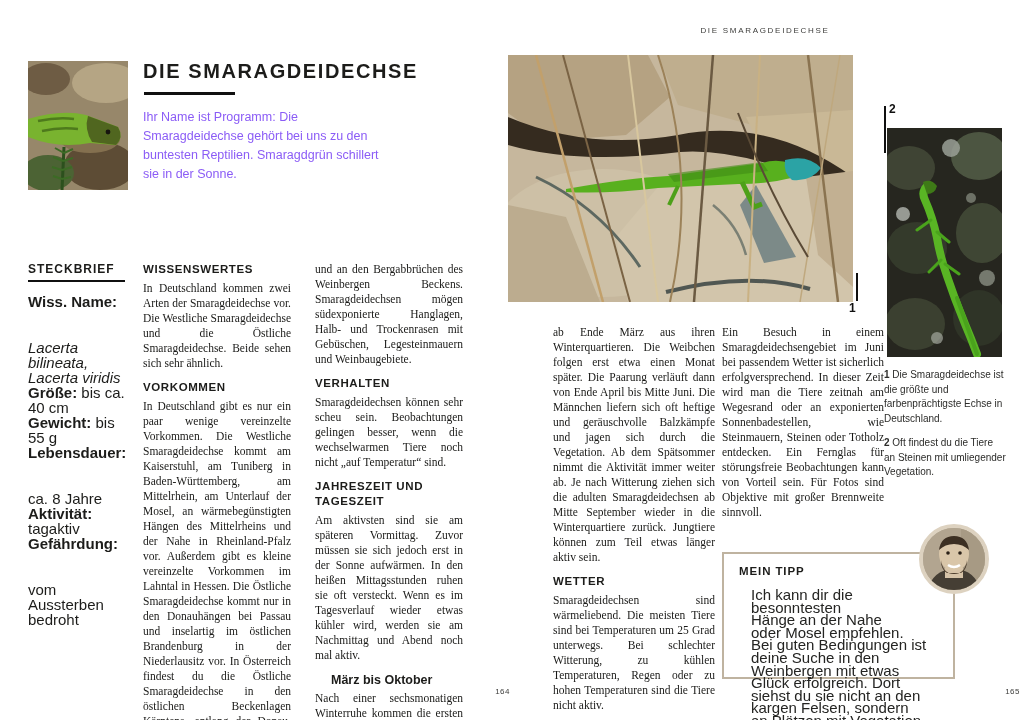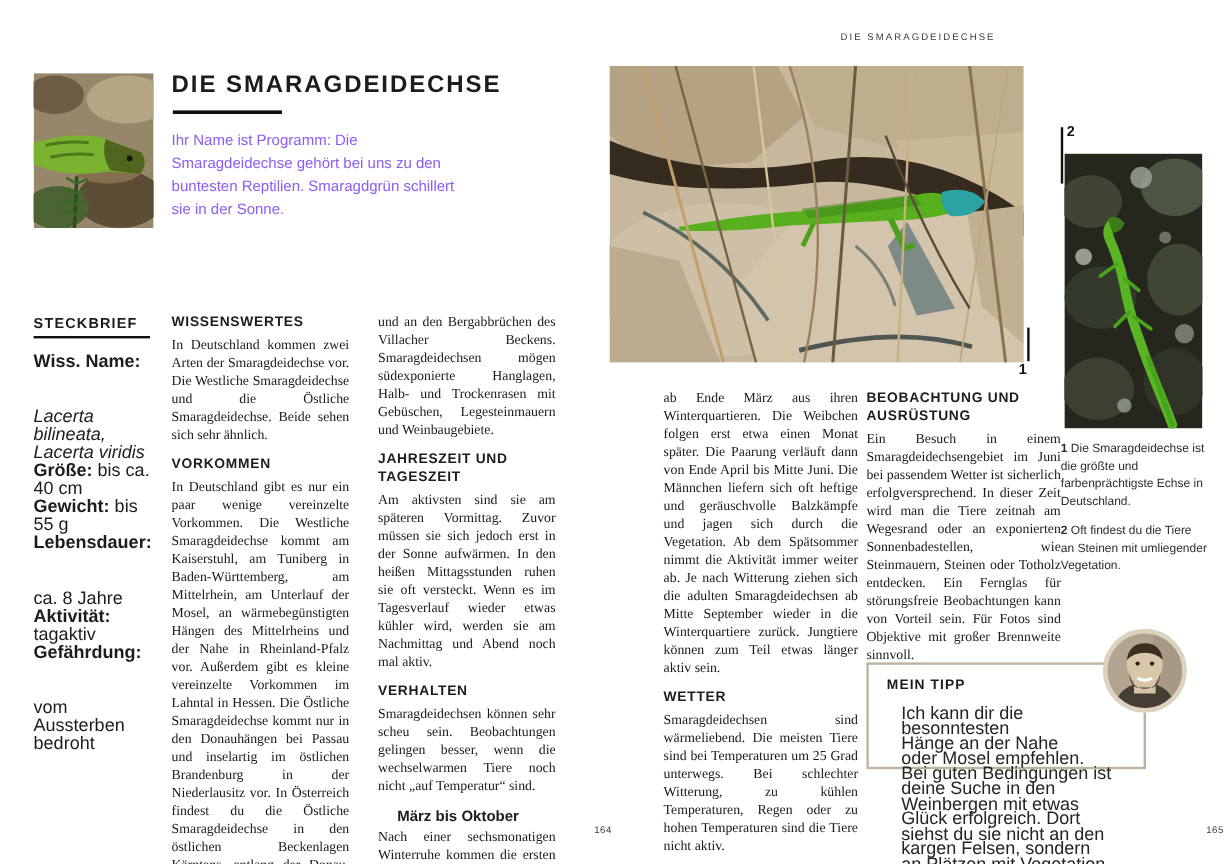--- a/index.html
+++ b/index.html
@@ -50,21 +50,21 @@
   .m1-line{left:856px;top:273px;height:28px;}
   .m1-num{left:849px;top:301px;}
   .m2-line{left:884px;top:106px;height:47px;}
   .m2-num{left:889px;top:102px;}
 
   .captions{left:884px;top:368px;width:122px;font-size:10px;line-height:14.5px;color:#2c2c2a;}
   .caption{margin:0 0 10px;}
   .cap-num{font-weight:bold;}
 
   
-  .tip-box{left:722px;top:552px;width:233px;height:89px;box-sizing:border-box;
+  .tip-box{left:722px;top:552px;width:233px;height:127px;box-sizing:border-box;
     border:2px solid #bfb3a0;background:#fff;padding:11px 14px 10px 15px;}
   .tip-head{font-size:11.5px;font-weight:bold;letter-spacing:.9px;margin:0 0 5px;}
   .tip-body{font-size:15px;line-height:12.6px;margin:12px;color:#242422;}
   .tip-spacer{float:right;width:44px;height:27px;}
   .portrait{left:919px;top:524px;width:70px;height:70px;border-radius:50%;
     border:4px solid #ddd2c0;box-sizing:border-box;overflow:hidden;background:#b2a692;}
 </style>
 </head>
 <body>
 
@@ -127,28 +127,28 @@
     <h3 class="sec-head">WISSENSWERTES</h3>
     <p class="bodytxt">In Deutschland kommen zwei Arten der Smaragdeidechse vor. Die Westliche Smaragdeidechse und die Östliche Smaragdeidechse. Beide sehen sich sehr ähnlich.</p>
   </div>
   <div class="sec">
     <h3 class="sec-head">VORKOMMEN</h3>
     <p class="bodytxt">In Deutschland gibt es nur ein paar wenige vereinzelte Vorkommen. Die Westliche Smaragdeidechse kommt am Kaiserstuhl, am Tuniberg in Baden-Württemberg, am Mittelrhein, am Unterlauf der Mosel, an wärmebegünstigten Hängen des Mittelrheins und der Nahe in Rheinland-Pfalz vor. Außerdem gibt es kleine vereinzelte Vorkommen im Lahntal in Hessen. Die Östliche Smaragdeidechse kommt nur in den Donauhängen bei Passau und inselartig im östlichen Brandenburg in der Niederlausitz vor. In Österreich findest du die Östliche Smaragdeidechse in den östlichen Beckenlagen Kärntens, entlang der Donau, dem Kamp und an der Drau. Zudem gibt es Vorkommen in der Wachau</p>
   </div>
 </div>
 
 <div class="abs col col2">
-  <p class="bodytxt">und an den Bergabbrüchen des Villacher Beckens. Smaragdeidechsen mögen südexponierte Hanglagen, Halb- und Trockenrasen mit Gebüschen, Legesteinmauern und Weinbaugebiete.</p>
+  <p class="bodytxt">und an den Bergabbrüchen des Weinbergen Beckens. Smaragdeidechsen mögen südexponierte Hanglagen, Halb- und Trockenrasen mit Gebüschen, Legesteinmauern und Weinbaugebiete.</p>
+  <div class="sec">
+    <h3 class="sec-head">VERHALTEN</h3>
+    <p class="bodytxt">Smaragdeidechsen können sehr scheu sein. Beobachtungen gelingen besser, wenn die wechselwarmen Tiere noch nicht „auf Temperatur“ sind.</p>
+  </div>
   <div class="sec">
     <h3 class="sec-head">JAHRESZEIT UND TAGESZEIT</h3>
     <p class="bodytxt">Am aktivsten sind sie am späteren Vormittag. Zuvor müssen sie sich jedoch erst in der Sonne aufwärmen. In den heißen Mittagsstunden ruhen sie oft versteckt. Wenn es im Tagesverlauf wieder etwas kühler wird, werden sie am Nachmittag und Abend noch mal aktiv.</p>
-  </div>
-  <div class="sec">
-    <h3 class="sec-head">VERHALTEN</h3>
-    <p class="bodytxt">Smaragdeidechsen können sehr scheu sein. Beobachtungen gelingen besser, wenn die wechselwarmen Tiere noch nicht „auf Temperatur“ sind.</p>
   </div>
   <h4 class="sub-head">März bis Oktober</h4>
   <p class="bodytxt">Nach einer sechsmonatigen Winterruhe kommen die ersten Smaragdeidechsen bei passender Witterung</p>
 </div>
 
 <div class="abs folio left">164</div>
 
 <div class="abs hero-photo">
   <svg width="345" height="247" viewBox="0 0 345 247">
     <rect width="345" height="247" fill="#c6b79d"></rect>
@@ -209,21 +209,20 @@
 <div class="abs col col3">
   <p class="bodytxt">ab Ende März aus ihren Winterquartieren. Die Weibchen folgen erst etwa einen Monat später. Die Paarung verläuft dann von Ende April bis Mitte Juni. Die Männchen liefern sich oft heftige und geräuschvolle Balzkämpfe und jagen sich durch die Vegetation. Ab dem Spätsommer nimmt die Aktivität immer weiter ab. Je nach Witterung ziehen sich die adulten Smaragdeidechsen ab Mitte September wieder in die Winterquartiere zurück. Jungtiere können zum Teil etwas länger aktiv sein.</p>
   <div class="sec">
     <h3 class="sec-head">WETTER</h3>
     <p class="bodytxt">Smaragdeidechsen sind wärmeliebend. Die meisten Tiere sind bei Temperaturen um 25 Grad unterwegs. Bei schlechter Witterung, zu kühlen Temperaturen, Regen oder zu hohen Temperaturen sind die Tiere nicht aktiv.</p>
   </div>
 </div>
 
 <div class="abs col col4">
   <div class="sec">
-    <h3 class="sec-head">BEOBACHTUNG UND AUSRÜSTUNG</h3>
     <p class="bodytxt">Ein Besuch in einem Smaragdeidechsengebiet im Juni bei passendem Wetter ist sicherlich erfolgversprechend. In dieser Zeit wird man die Tiere zeitnah am Wegesrand oder an exponierten Sonnenbadestellen, wie Steinmauern, Steinen oder Totholz entdecken. Ein Fernglas für störungsfreie Beobachtungen kann von Vorteil sein. Für Fotos sind Objektive mit großer Brennweite sinnvoll.</p>
   </div>
 </div>
 
 <div class="abs captions">
   <p class="caption">
     <span class="cap-num">1</span>
     <span>Die Smaragdeidechse ist die größte und farbenprächtigste Echse in Deutschland.</span>
   </p>
   <p class="caption">

